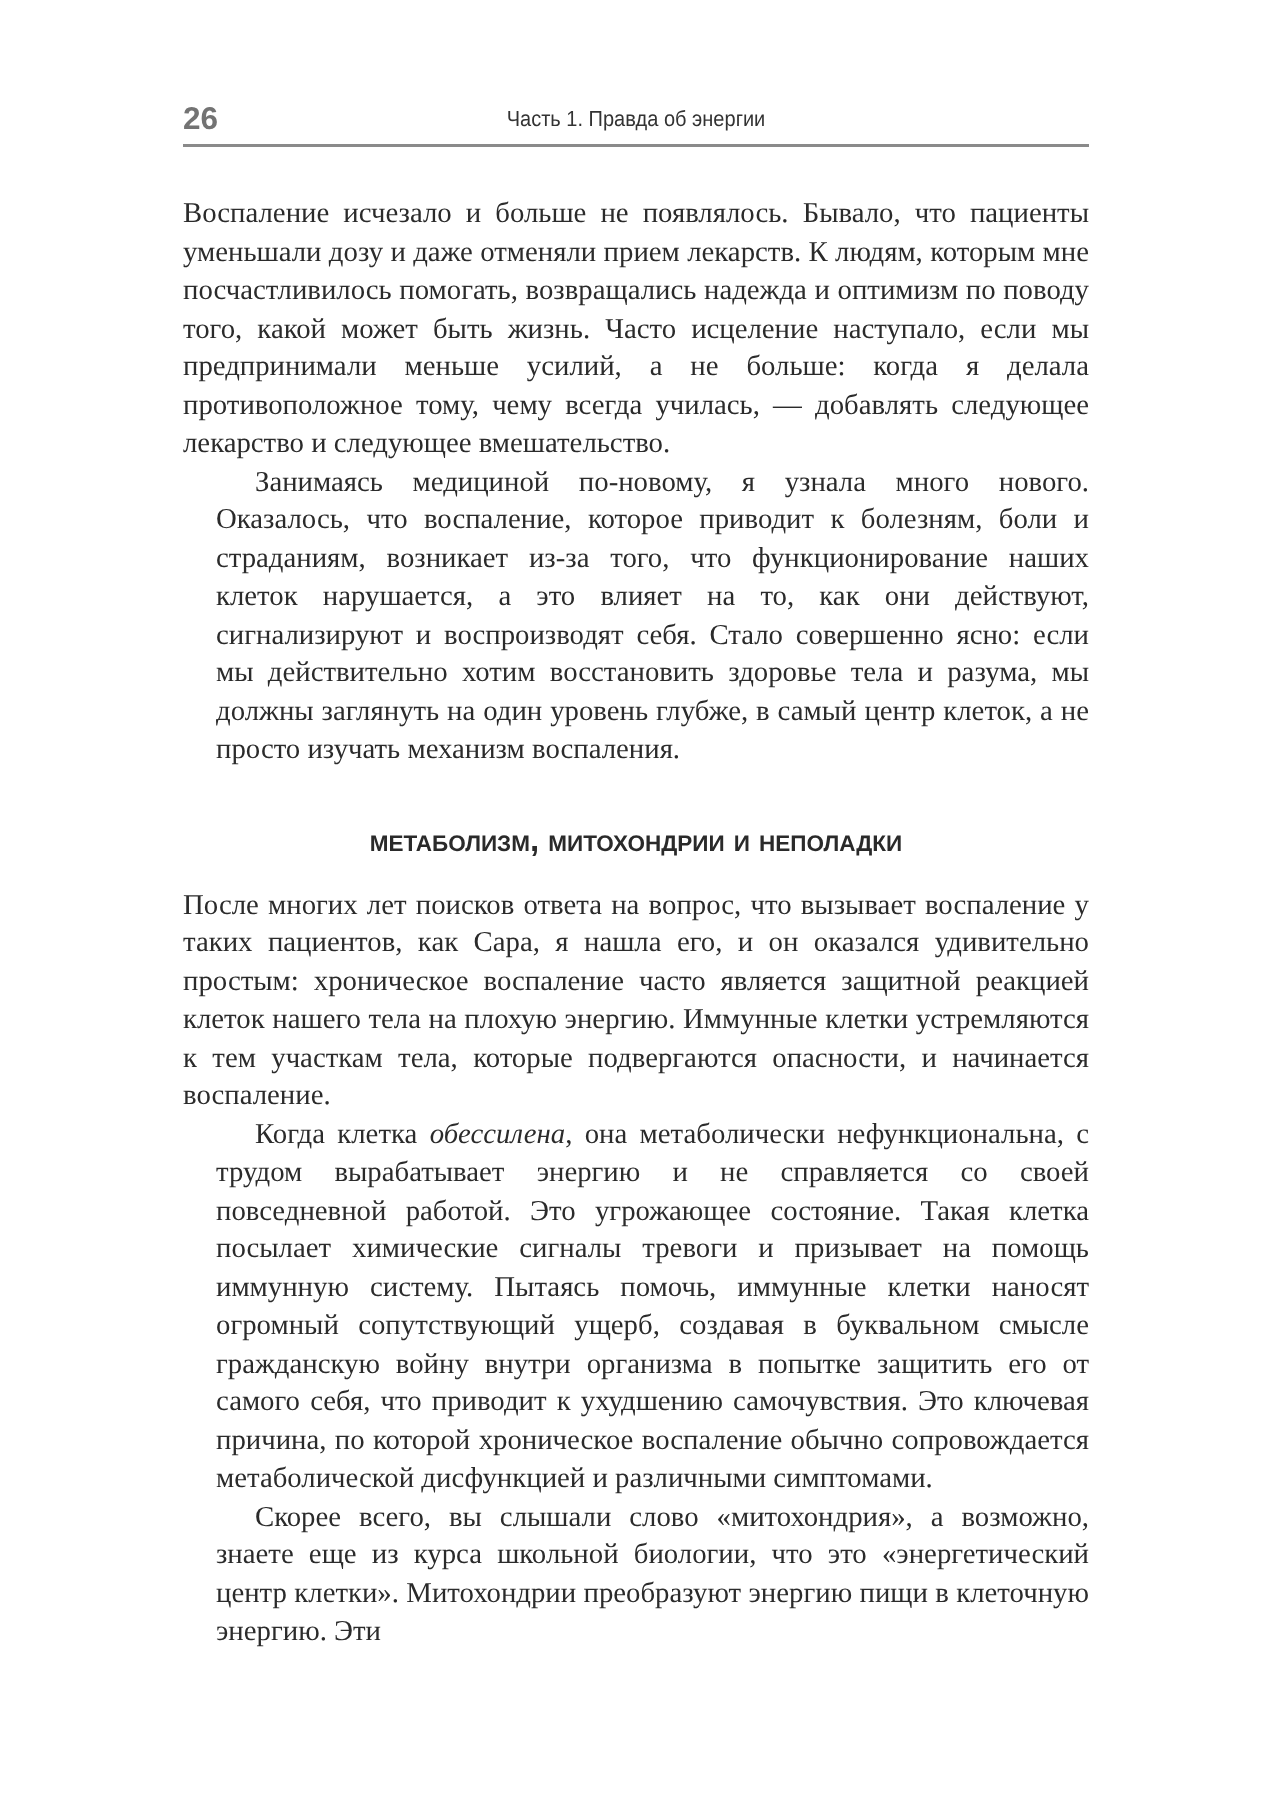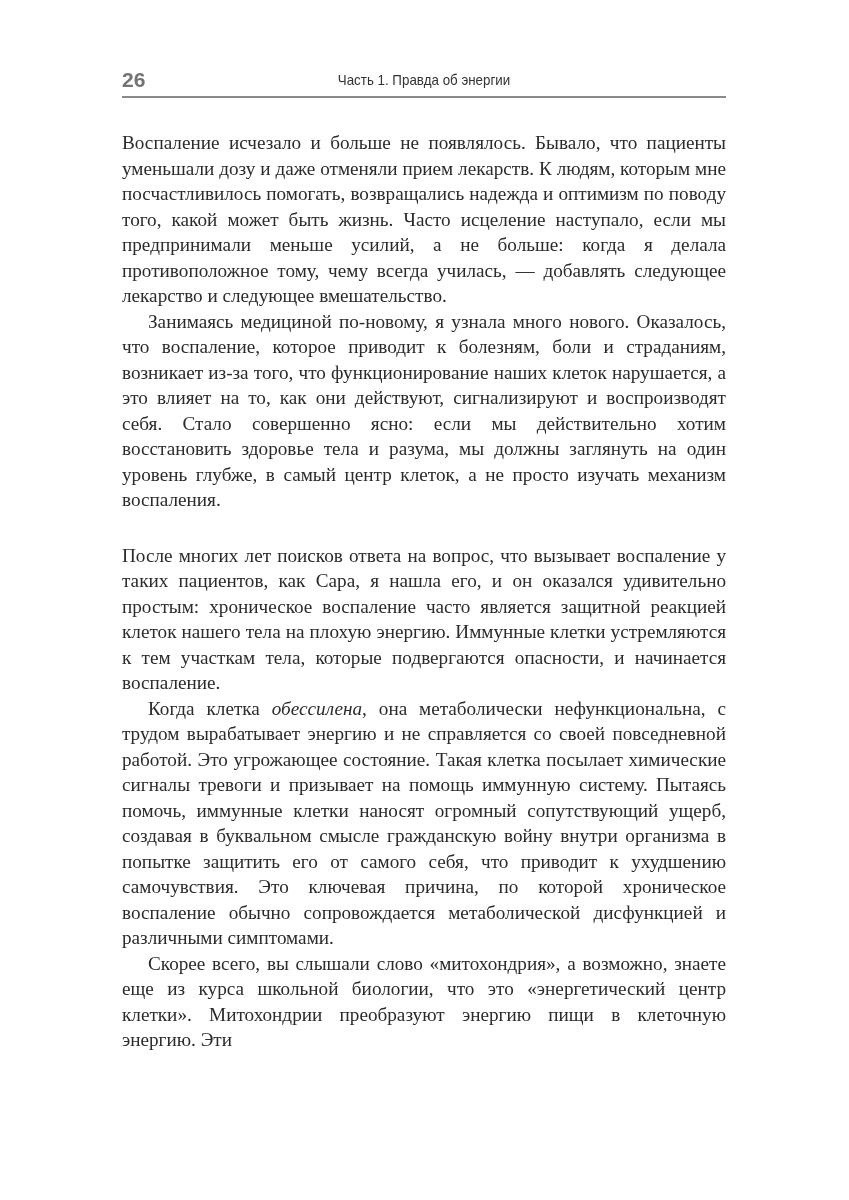--- a/index.html
+++ b/index.html
@@ -3,39 +3,40 @@
 <meta charset="utf-8">
 <style>
   html, body { margin: 0; padding: 0; background: #ffffff; }
   body { width: 849px; height: 1200px; position: relative; overflow: hidden; color: #2a2a2a; }
   .page { position: absolute; left: 122px; top: 0; width: 604px; }
   .header { position: absolute; left: 0; top: 66px; width: 604px; height: 30px; border-bottom: 2px solid #8a8a8a; }
   .page-num { position: absolute; left: 0; top: 2px; font-family: "Liberation Sans", sans-serif; font-weight: bold; font-size: 21px; color: #737373; }
   .running-head { position: absolute; left: 0; right: 0; top: 6px; text-align: center; font-family: "Liberation Sans", sans-serif; font-size: 14.5px; color: #333; transform: scaleX(0.92); }
   .body-text { position: absolute; left: 0; top: 130px; width: 604px; font-family: "Liberation Serif", serif; font-size: 19.2px; line-height: 25.5px; text-align: justify; color: #2b2b2b; }
   .body-text p { margin: 0; text-indent: 0; hyphens: auto; }
-  .body-text p.indent { text-indent: 26px; }
+  .body-text p.indent { text-indent: 26px; margin-left: 22px; }
   .section-heading { margin: 30px 0 14px 0; text-align: center; font-family: "Liberation Sans", sans-serif; color: #2a2a2a; font-variant: small-caps; line-height: 34px; }
   .section-heading .line1 { display: block; font-size: 22px; }
   .section-heading .line2 { display: block; font-size: 22px; }
   em { font-style: italic; }
 </style>
 </head>
 <body>
 
 <div class="page">
   <div class="header">
     <span class="page-num">26</span>
     <span class="running-head">Часть 1. Правда об энергии</span>
   </div>
 
   <div class="body-text" lang="ru">
     <p>Воспаление исчезало и больше не появлялось. Бывало, что пациенты уменьшали дозу и даже отменяли прием лекарств. К людям, которым мне посчастливилось помогать, возвращались надежда и оптимизм по поводу того, какой может быть жизнь. Часто исцеление наступало, если мы предпринимали меньше усилий, а не больше: когда я делала противоположное тому, чему всегда училась, — добавлять следующее лекарство и следующее вмешательство.</p>
     <p class="indent">Занимаясь медициной по-новому, я узнала много нового. Оказалось, что воспаление, которое приводит к болезням, боли и страданиям, возникает из-за того, что функционирование наших клеток нарушается, а это влияет на то, как они действуют, сигнализируют и воспроизводят себя. Стало совершенно ясно: если мы действительно хотим восстановить здоровье тела и разума, мы должны заглянуть на один уровень глубже, в самый центр клеток, а не просто изучать механизм воспаления.</p>
 
     <h2 class="section-heading">
+      <span class="line2">метаболизм, митохондрии и неполадки</span>
     </h2>
 
     <p>После многих лет поисков ответа на вопрос, что вызывает воспаление у таких пациентов, как Сара, я нашла его, и он оказался удивительно простым: хроническое воспаление часто является защитной реакцией клеток нашего тела на плохую энергию. Иммунные клетки устремляются к тем участкам тела, которые подвергаются опасности, и начинается воспаление.</p>
     <p class="indent"><span>Когда клетка </span><em>обессилена</em><span>, она метаболически нефункциональна, с трудом вырабатывает энергию и не справляется со своей повседневной работой. Это угрожающее состояние. Такая клетка посылает химические сигналы тревоги и призывает на помощь иммунную систему. Пытаясь помочь, иммунные клетки наносят огромный сопутствующий ущерб, создавая в буквальном смысле гражданскую войну внутри организма в попытке защитить его от самого себя, что приводит к ухудшению самочувствия. Это ключевая причина, по которой хроническое воспаление обычно сопровождается метаболической дисфункцией и различными симптомами.</span></p>
     <p class="indent">Скорее всего, вы слышали слово «митохондрия», а возможно, знаете еще из курса школьной биологии, что это «энергетический центр клетки». Митохондрии преобразуют энергию пищи в клеточную энергию. Эти</p>
   </div>
 </div>
 
 </body></html>

